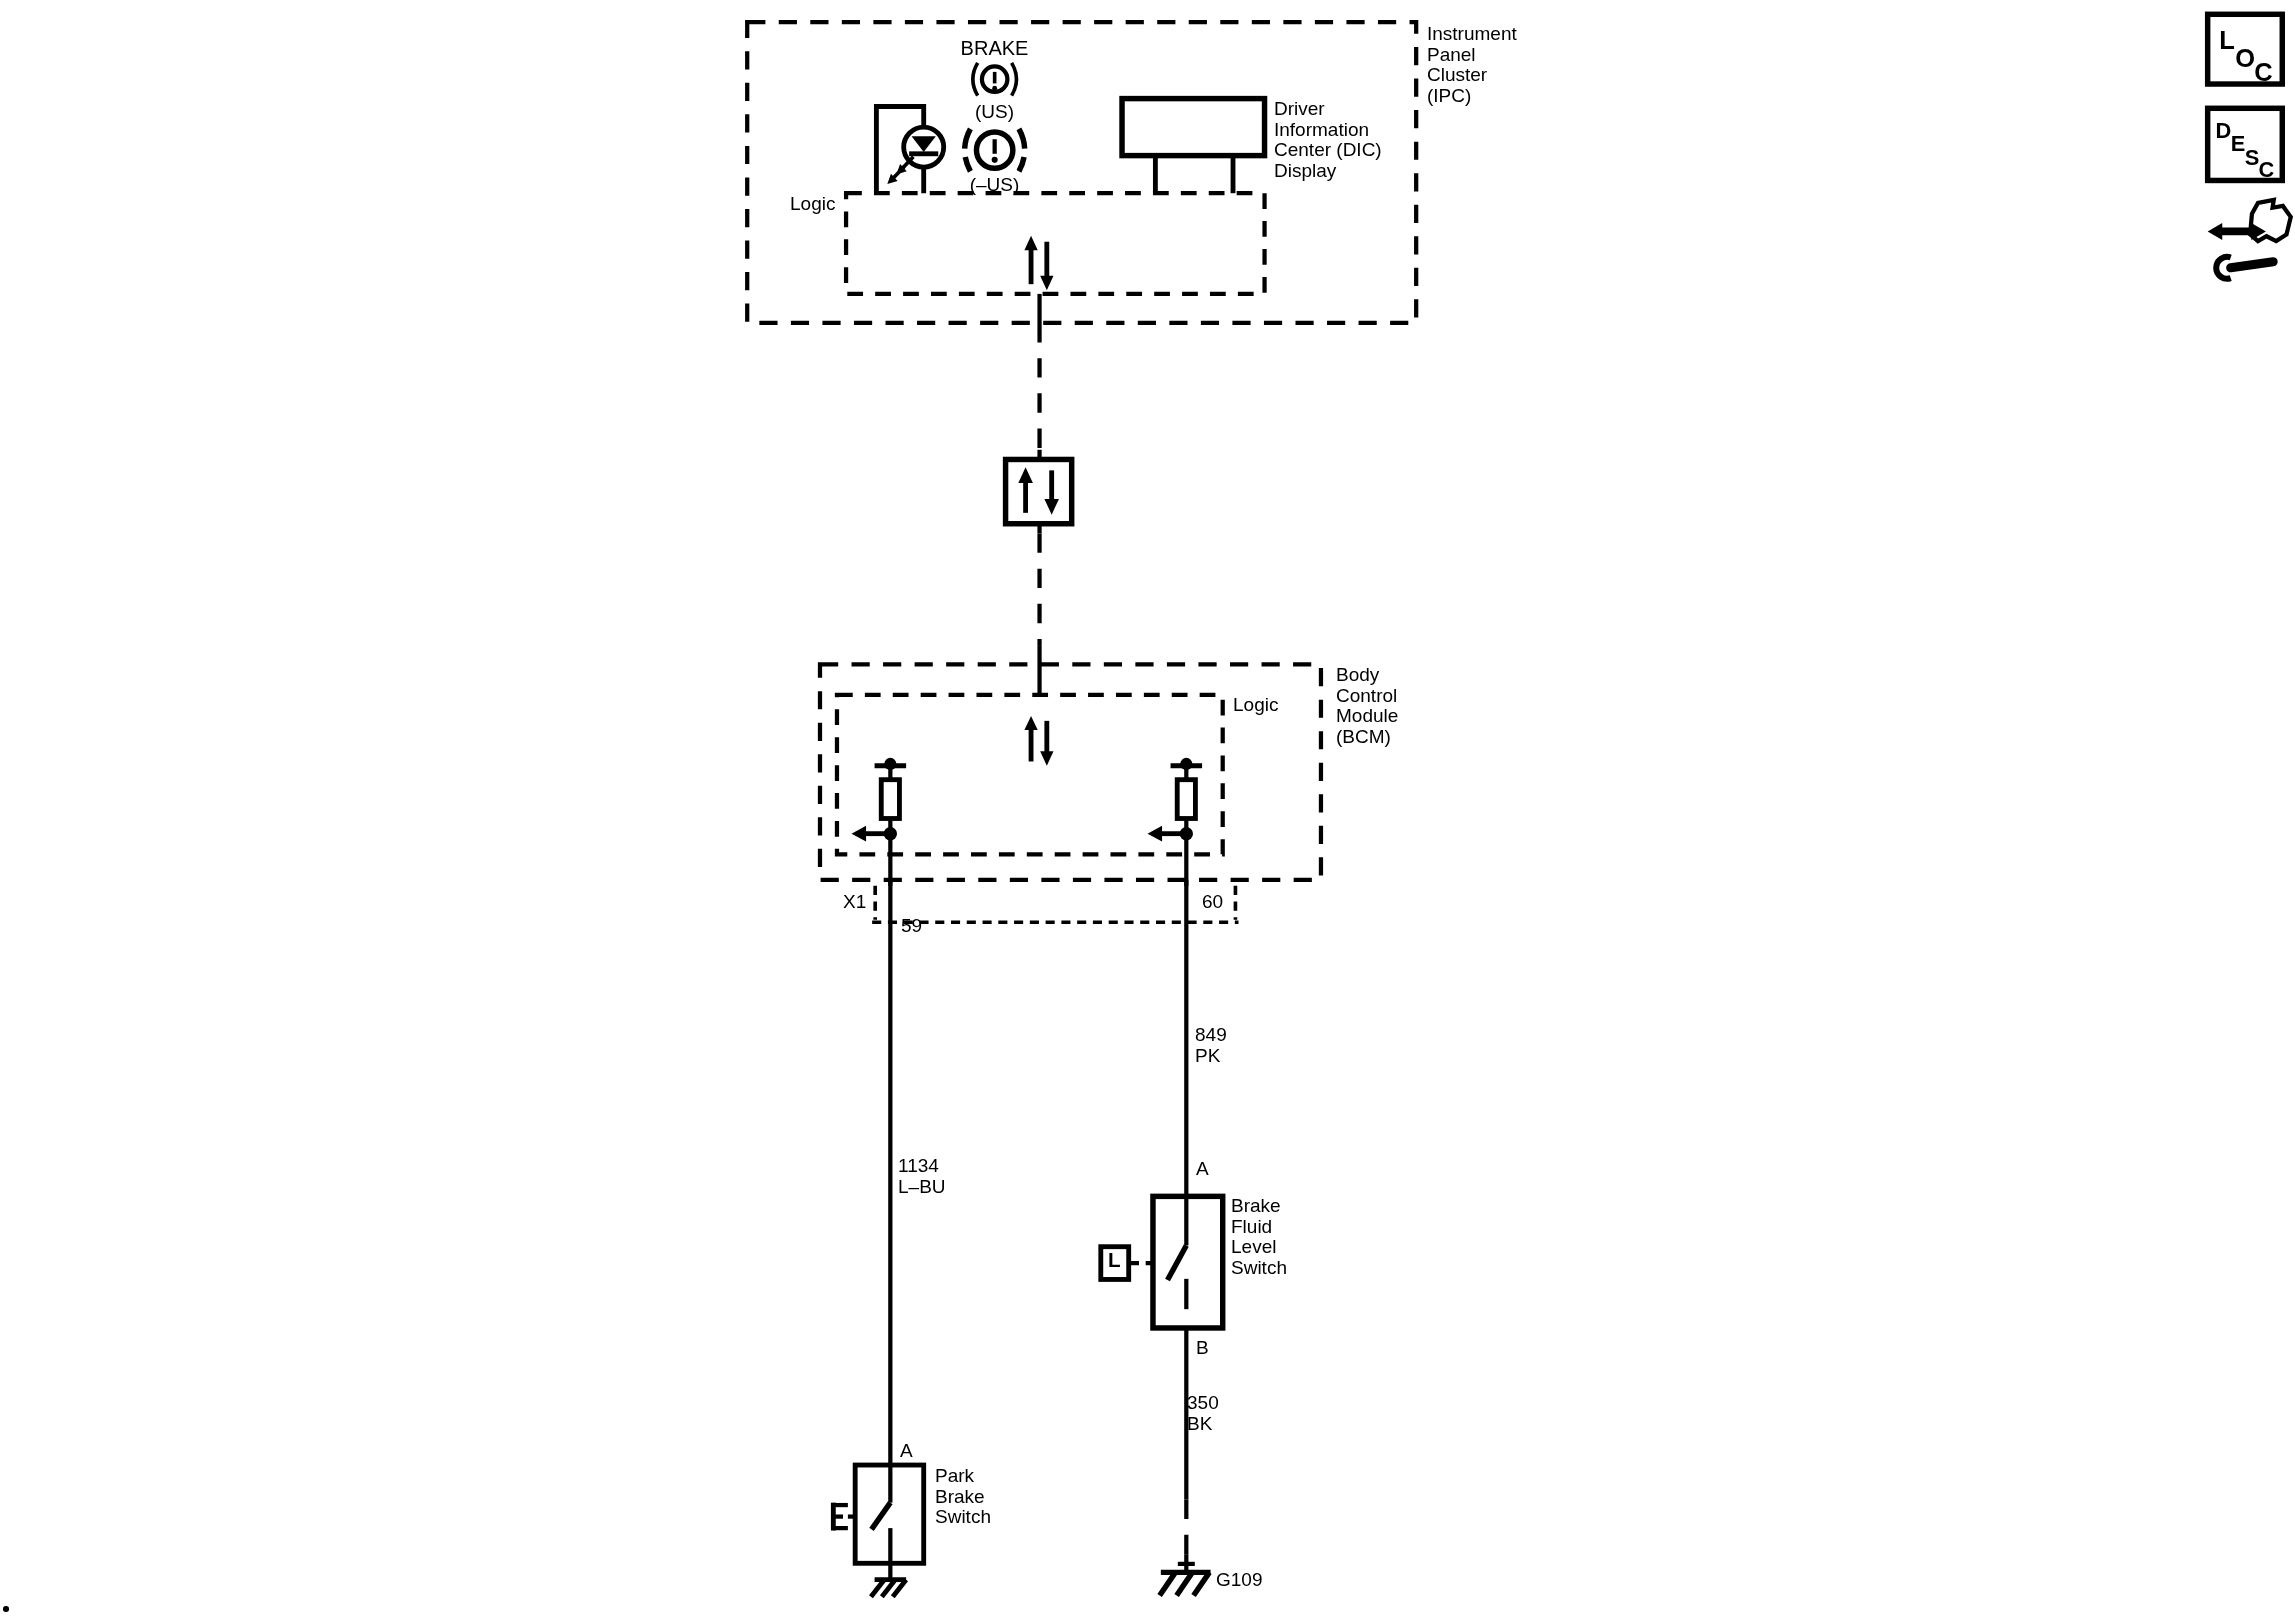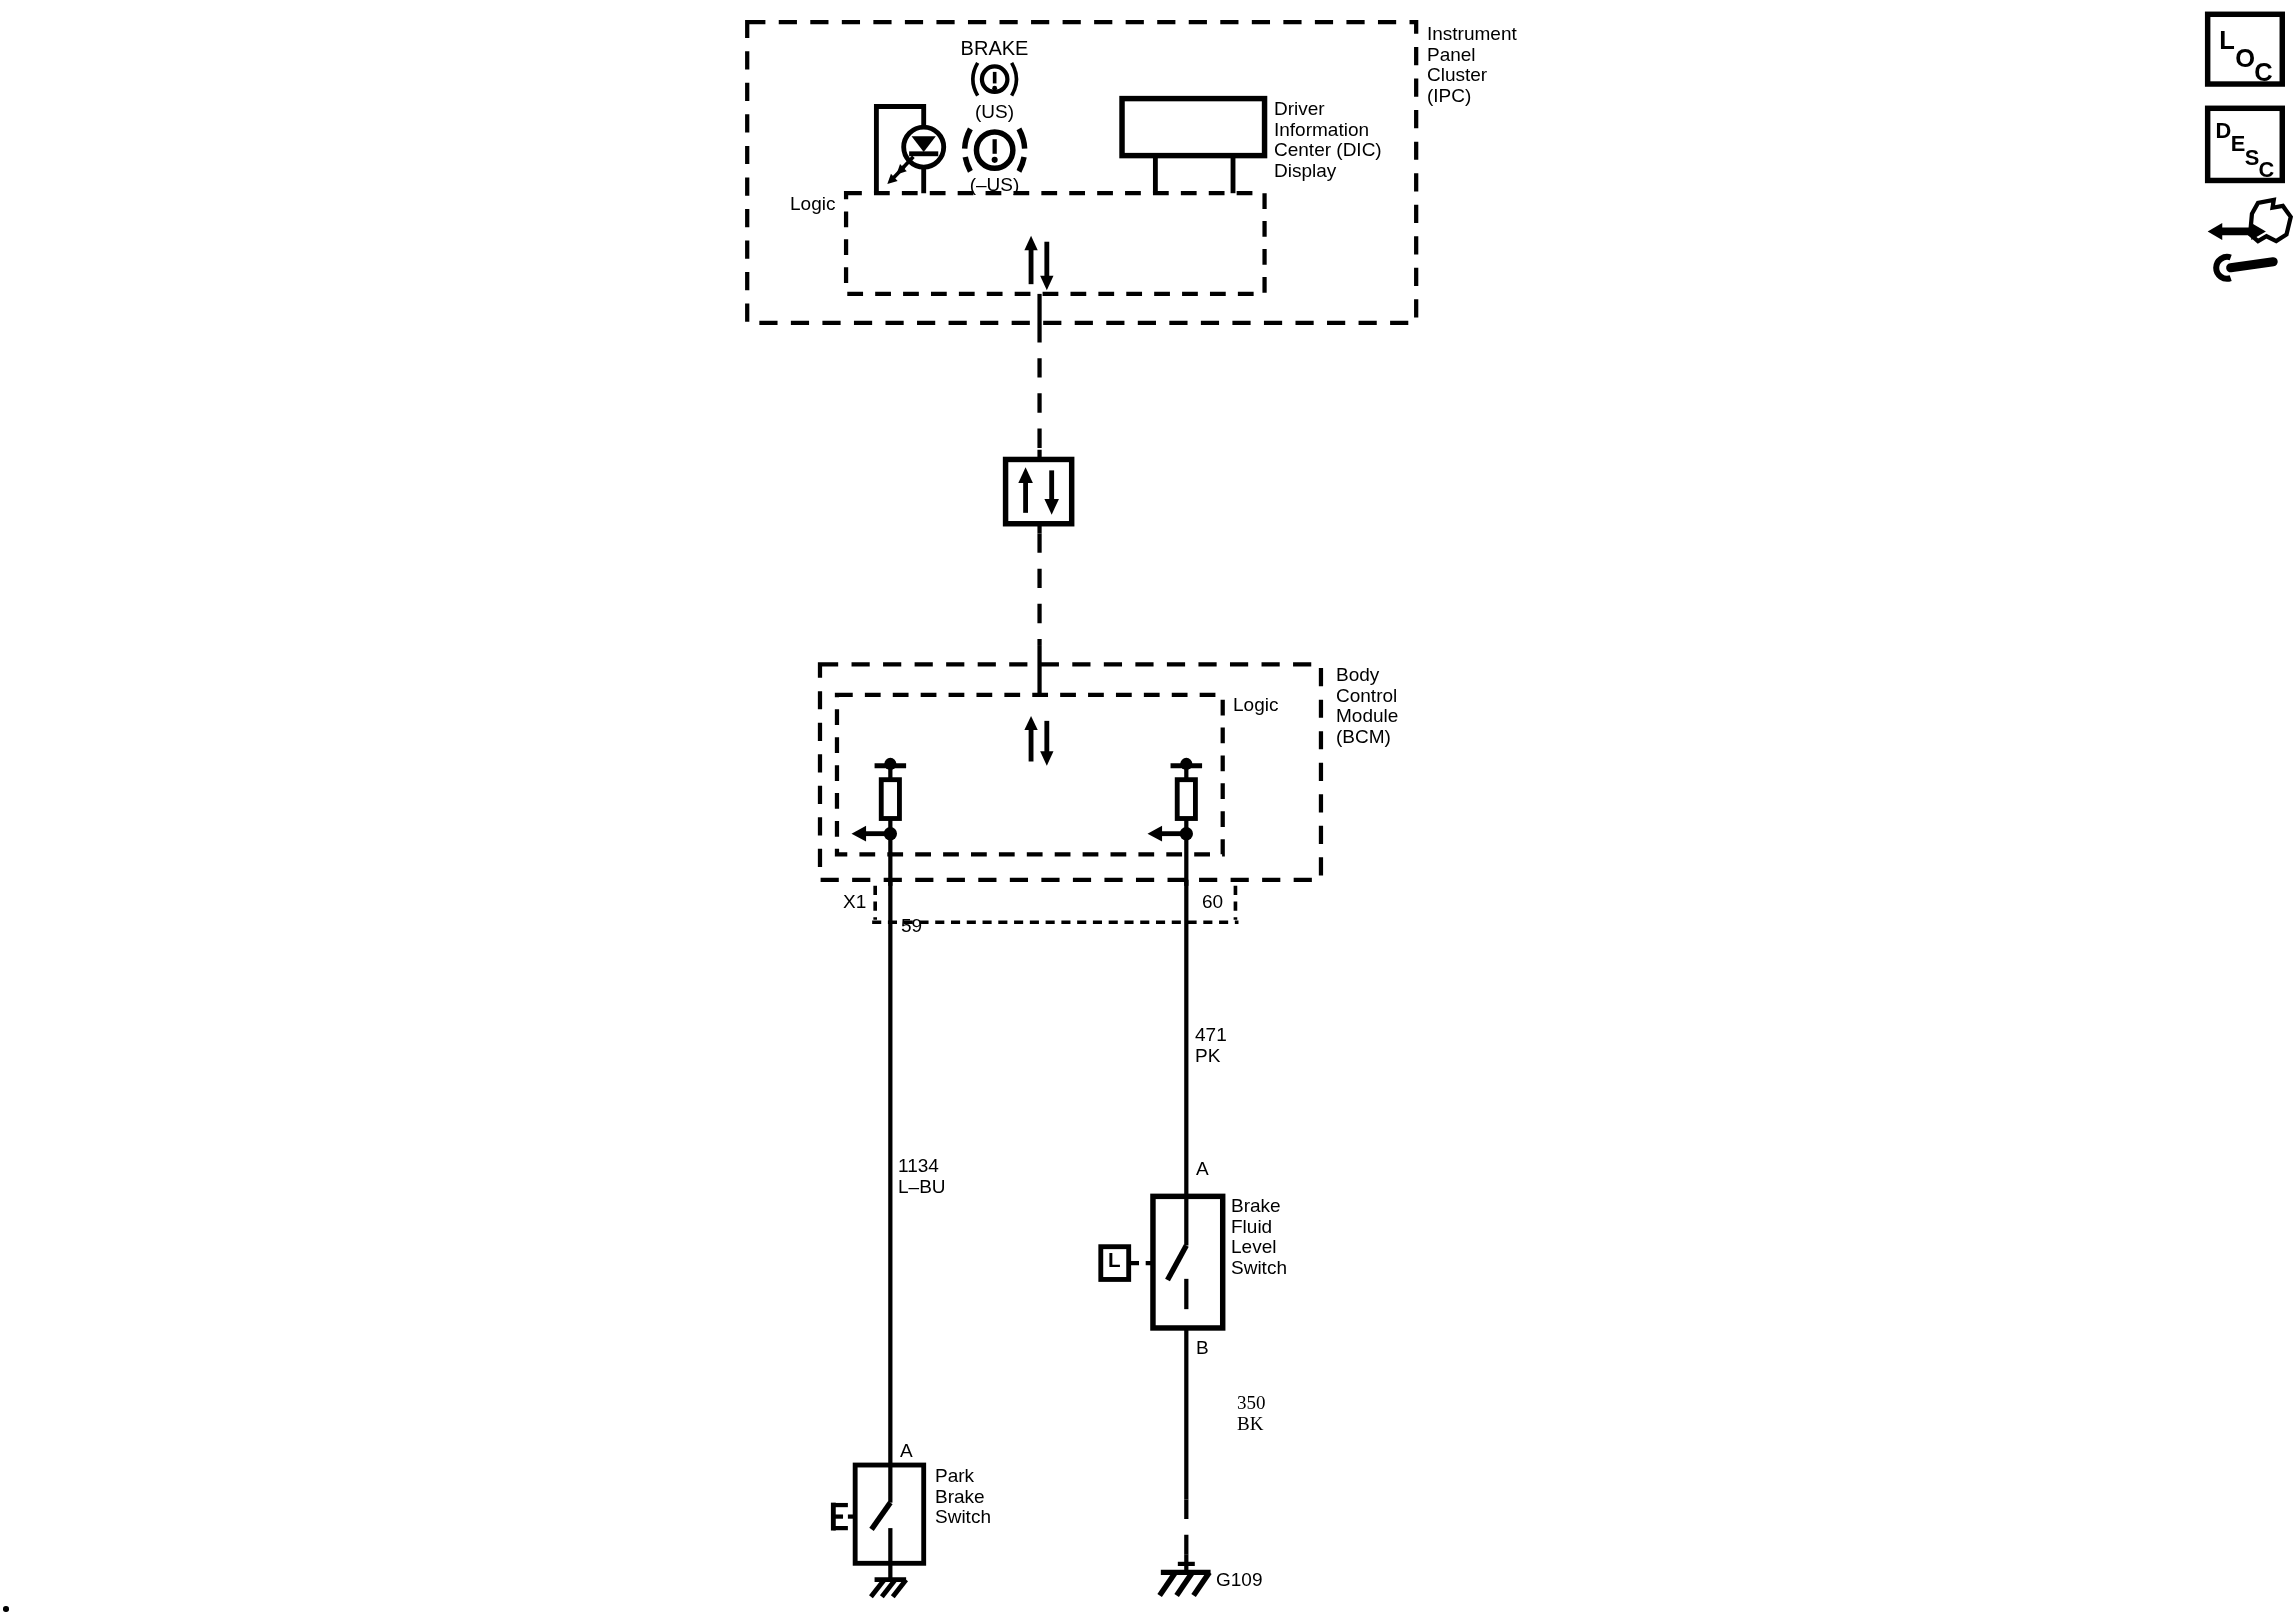--- a/index.html
+++ b/index.html
@@ -218,25 +218,25 @@
 
   <div class="t" style="left:1336px;top:665px;">Body
 Control
 Module
 (BCM)</div>
   <div class="t" style="left:1233px;top:695px;">Logic</div>
   <div class="t" style="left:843px;top:892px;text-align:center;">X1</div>
   <div class="t" style="left:901px;top:892px;margin-top:24px;">59</div>
   <div class="t" style="left:1202px;top:892px;">60</div>
 
-  <div class="t" style="left:1195px;top:1025px;">471
+  <div class="t" style="left:1195px;top:1025px;">849
 PK</div>
   <div class="t" style="left:898px;top:1156px;">1134
 L–BU</div>
-  <div class="t" style="left:1237px;top:1393px;font-family:Liberation Serif, serif;">350
+  <div class="t" style="left:1187px;top:1393px;">350
 BK</div>
 
   <div class="t" style="left:1196px;top:1159px;">A</div>
   <div class="t" style="left:1231px;top:1196px;">Brake
 Fluid
 Level
 Switch</div>
   <div class="t lvl" style="left:1108px;top:1250px;">L</div>
   <div class="t" style="left:1196px;top:1338px;">B</div>
 

